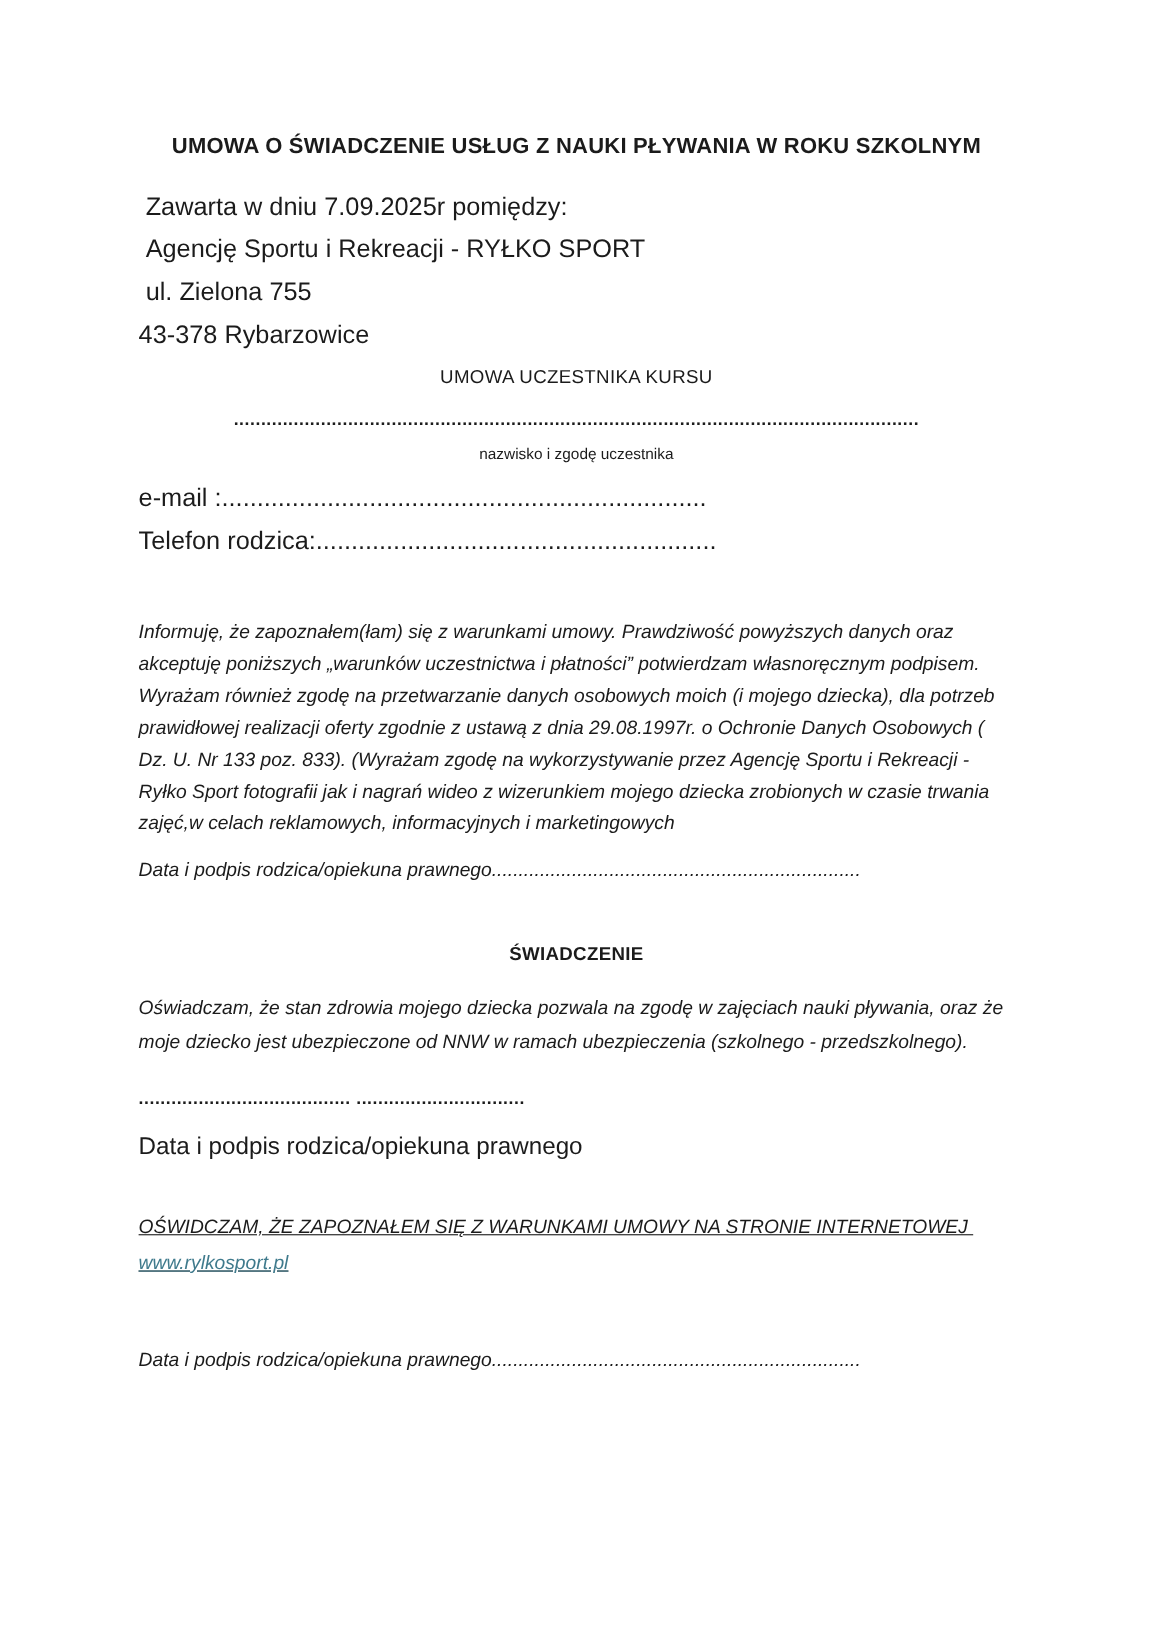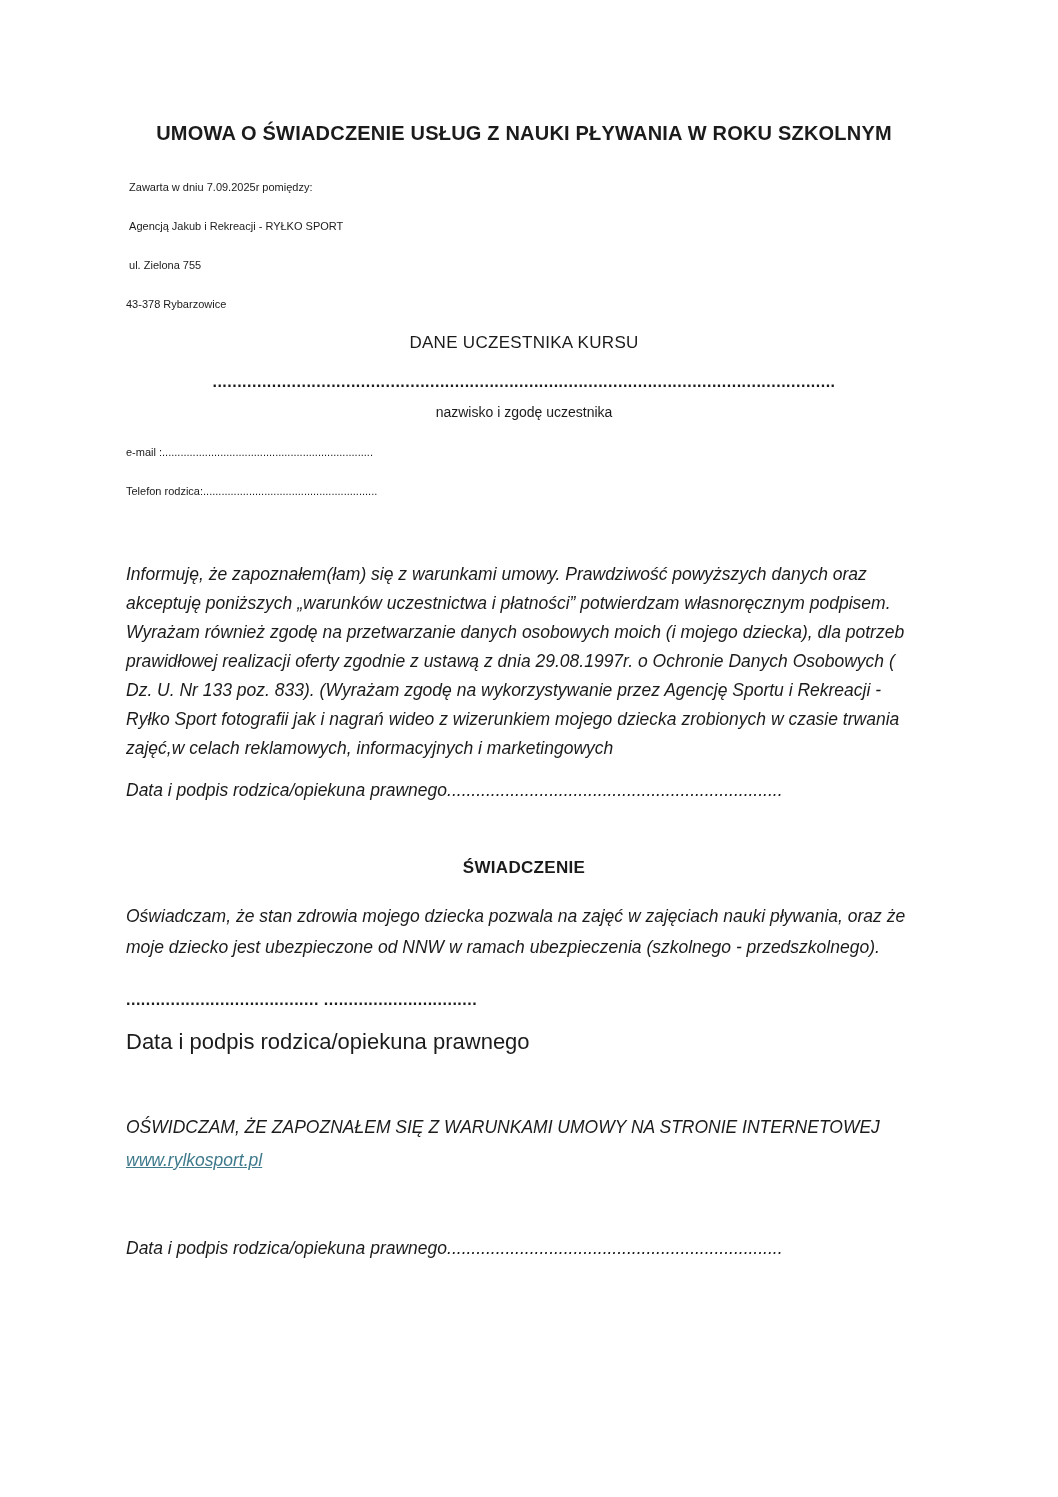--- a/index.html
+++ b/index.html
@@ -21,21 +21,21 @@
   .title {
     font-size: 20px;
     font-weight: 700;
     text-align: center;
     line-height: 34px;
     letter-spacing: 0.2px;
     margin: 0 0 26px 0;
   }
   .title span { display: block; }
   .line {
-    font-size: 11px;
+    font-size: 23px;
     line-height: 22px;
     margin: 0 0 17px 0;
     white-space: pre-wrap;
   }
   .section-heading {
     font-size: 17px;
     font-weight: 400;
     text-align: center;
     line-height: 22px;
     margin: 0 0 17px 0;
@@ -90,59 +90,60 @@
     letter-spacing: 0.5px;
     margin: 26px 0 0 0;
     white-space: pre;
   }
   .decl-sig-caption {
     font-size: 22px;
     line-height: 22px;
     margin: 20px 0 0 0;
   }
   .terms-block {
-    margin-top: 58px;
+    margin-top: 46px;
     font-style: italic;
     font-size: 17.5px;
     line-height: 33px;
     white-space: pre-wrap;
+    text-decoration: underline;
   }
   .terms-block a {
     font-style: italic;
     text-decoration: underline;
   }
   .footer-sig { margin-top: 60px; }
 </style>
 </head>
 <body>
 
 <div class="page">
 
   <h1 class="title">
     <span>UMOWA O ŚWIADCZENIE USŁUG Z NAUKI PŁYWANIA W ROKU SZKOLNYM</span>
   </h1>
 
   <p class="line"> Zawarta w dniu 7.09.2025r pomiędzy:</p>
-  <p class="line"> Agencją Jakub i Rekreacji - RYŁKO SPORT</p>
+  <p class="line"> Agencję Sportu i Rekreacji - RYŁKO SPORT</p>
   <p class="line"> ul. Zielona 755</p>
   <p class="line">43-378 Rybarzowice</p>
 
-  <p class="section-heading">DANE UCZESTNIKA KURSU</p>
+  <p class="section-heading">UMOWA UCZESTNIKA KURSU</p>
   <p class="dotted-center">..............................................................................................................................</p>
   <p class="caption-center">nazwisko i zgodę uczestnika</p>
   <p class="line">e-mail :.....................................................................</p>
   <p class="line">Telefon rodzica:.........................................................</p>
 
   <div class="consent-block">
     <p class="para-italic">Informuję, że zapoznałem(łam) się z warunkami umowy. Prawdziwość powyższych danych oraz akceptuję poniższych „warunków uczestnictwa i płatności” potwierdzam własnoręcznym podpisem. Wyrażam również zgodę na przetwarzanie danych osobowych moich (i mojego dziecka), dla potrzeb prawidłowej realizacji oferty zgodnie z ustawą z dnia 29.08.1997r. o Ochronie Danych Osobowych ( Dz. U. Nr 133 poz. 833). (Wyrażam zgodę na wykorzystywanie przez Agencję Sportu i Rekreacji -Ryłko Sport fotografii jak i nagrań wideo z wizerunkiem mojego dziecka zrobionych w czasie trwania zajęć,w celach reklamowych, informacyjnych i marketingowych</p>
     <p class="sig-line consent-sig">Data i podpis rodzica/opiekuna prawnego.....................................................................</p>
   </div>
 
   <p class="decl-heading">ŚWIADCZENIE</p>
-  <p class="para-italic decl-para">Oświadczam, że stan zdrowia mojego dziecka pozwala na zajęć w zajęciach nauki pływania, oraz że moje dziecko jest ubezpieczone od NNW w ramach ubezpieczenia (szkolnego - przedszkolnego).</p>
+  <p class="para-italic decl-para">Oświadczam, że stan zdrowia mojego dziecka pozwala na zgodę w zajęciach nauki pływania, oraz że moje dziecko jest ubezpieczone od NNW w ramach ubezpieczenia (szkolnego - przedszkolnego).</p>
   <p class="decl-dots">....................................... ...............................</p>
   <p class="decl-sig-caption">Data i podpis rodzica/opiekuna prawnego</p>
 
   <p class="terms-block"><span>OŚWIDCZAM, ŻE ZAPOZNAŁEM SIĘ Z WARUNKAMI UMOWY NA STRONIE INTERNETOWEJ </span><a href="#" style="color: rgb(63, 122, 140);">www.rylkosport.pl</a></p>
 
   <p class="sig-line footer-sig">Data i podpis rodzica/opiekuna prawnego.....................................................................</p>
 
 </div>
 
 </body></html>

